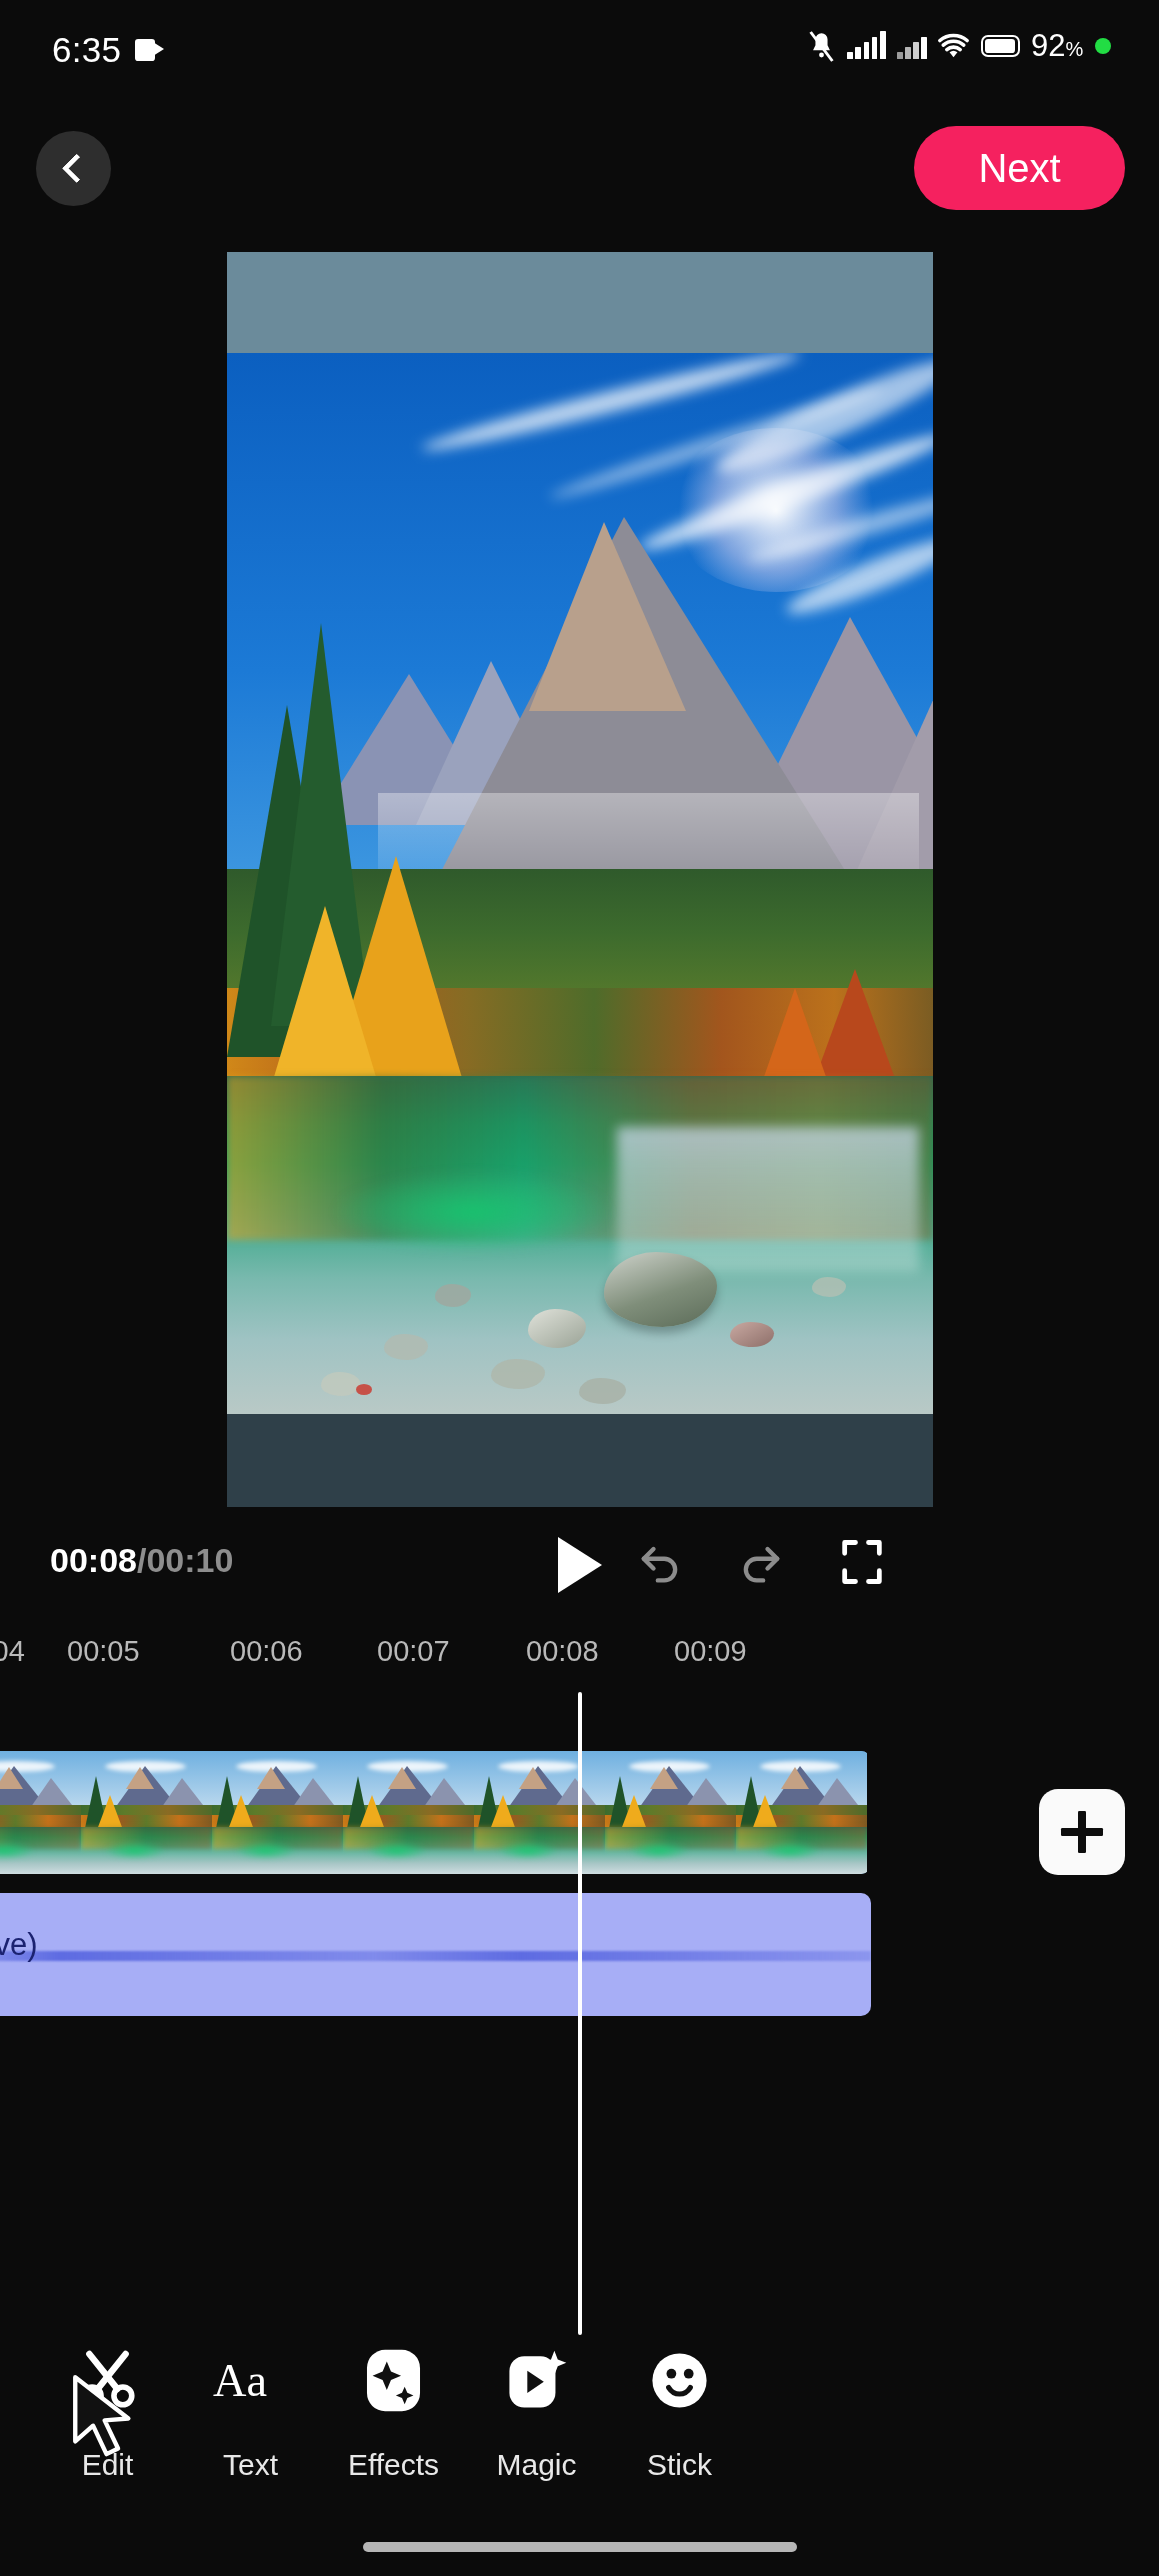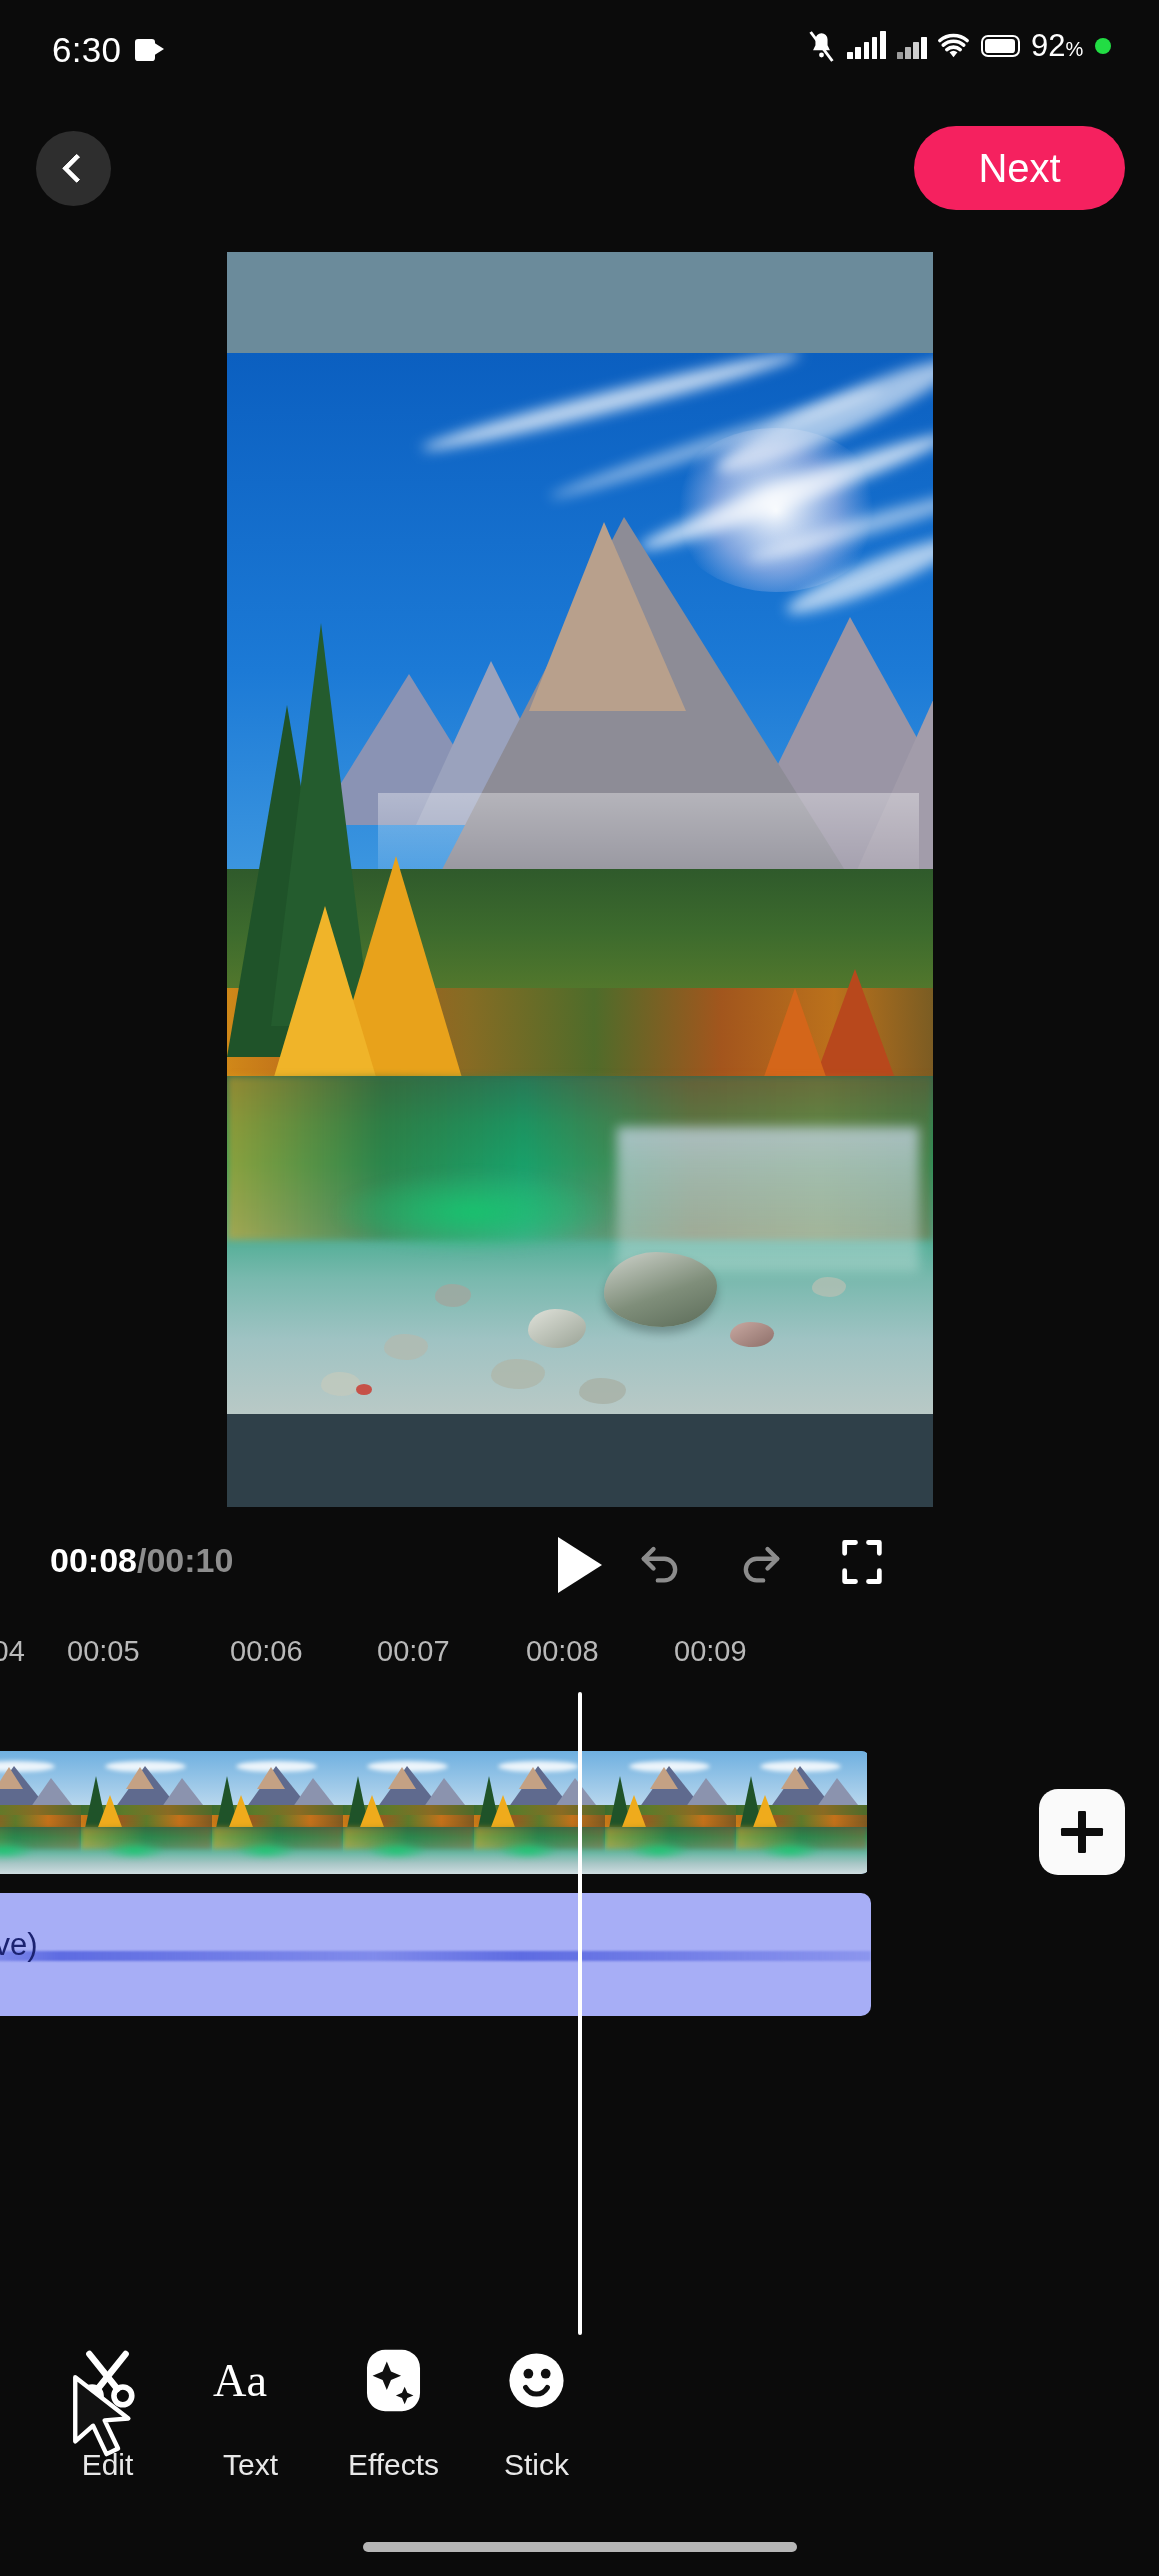--- a/index.html
+++ b/index.html
@@ -185,21 +185,21 @@
   .gesture { position:absolute; left:50%; transform:translateX(-50%); bottom:24px;
       width:434px; height:10px; background:#b6b6b6; border-radius:6.3px; }
 </style>
 </head>
 <body>
 
 <div class="screen">
 
   <div class="statusbar">
     <div class="sb-left">
-      <div class="sb-time">6:30</div>
+      <div class="sb-time">6:35</div>
       <div class="sb-cam">
         <div class="body"></div>
           <div class="lens"></div>
       </div>
     </div>
     <div class="sb-right">
       <div class="sb-icon">
         <svg width="29" height="33" viewBox="0 0 24 26">
           <path d="M12 2a5 5 0 0 0-5 5v5l-2 4h14l-2-4V7a5 5 0 0 0-5-5z" fill="#fff"></path>
           <circle cx="12" cy="20" r="2" fill="#fff"></circle>
@@ -462,20 +462,30 @@
       <div class="glyph">
         <svg width="63" height="67" viewBox="0 0 22 24">
           <rect x="1.5" y="1" width="19" height="22" rx="6.5" fill="#fff"></rect>
           <path d="M8.6 5.2l1.5 3.6 3.6 1.5-3.6 1.5-1.5 3.6-1.5-3.6L3.5 10.3l3.6-1.5z" fill="#101010"></path>
           <path d="M15 14.2l.95 2.2 2.2.95-2.2.95-.95 2.2-.95-2.2-2.2-.95 2.2-.95z" fill="#101010"></path>
         </svg>
       </div>
       <div class="tlabel">Effects</div>
     </div>
 
+    <div class="tool">
+      <div class="glyph">
+        <svg width="65" height="67" viewBox="0 0 24 24">
+          <rect x="2" y="3" width="17" height="19" rx="5.5" fill="#fff"></rect>
+          <path d="M8.6 8.4l6.1 4.1-6.1 4.1z" fill="#101010"></path>
+          <path d="M18.6 1l1.25 3.2L23 5.45l-3.15 1.25L18.6 10l-1.25-3.3L14.2 5.45l3.15-1.25z" fill="#fff"></path>
+        </svg>
+      </div>
+      <div class="tlabel">Magic</div>
+    </div>
 
 
     <div class="tool">
       <div class="glyph">
         <svg width="65" height="65" viewBox="0 0 24 24">
           <path d="M12 2a10 10 0 1 1 0 20 10 10 0 0 1 0-20z" fill="#fff"></path>
           <circle cx="9" cy="9.5" r="1.8" fill="#101010"></circle>
           <circle cx="15.4" cy="9.5" r="1.8" fill="#101010"></circle>
           <path d="M8 14.6c1 1.6 2.4 2.4 4 2.4s3-0.8 4-2.4" stroke="#101010" stroke-width="1.9" fill="none" stroke-linecap="round"></path>
         </svg>

